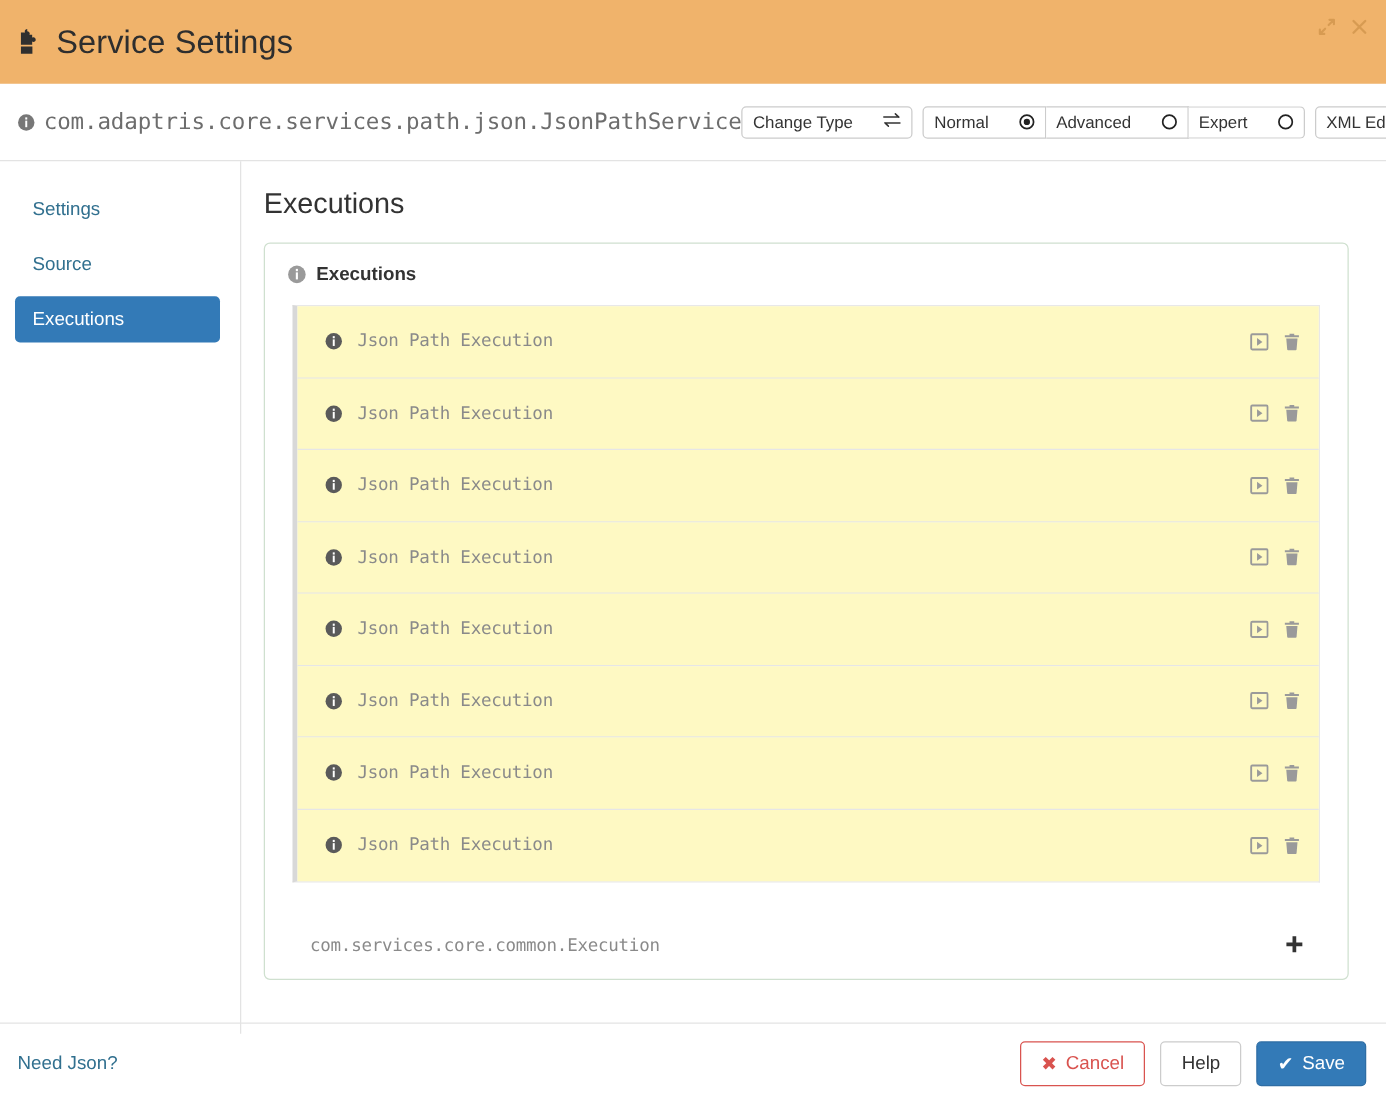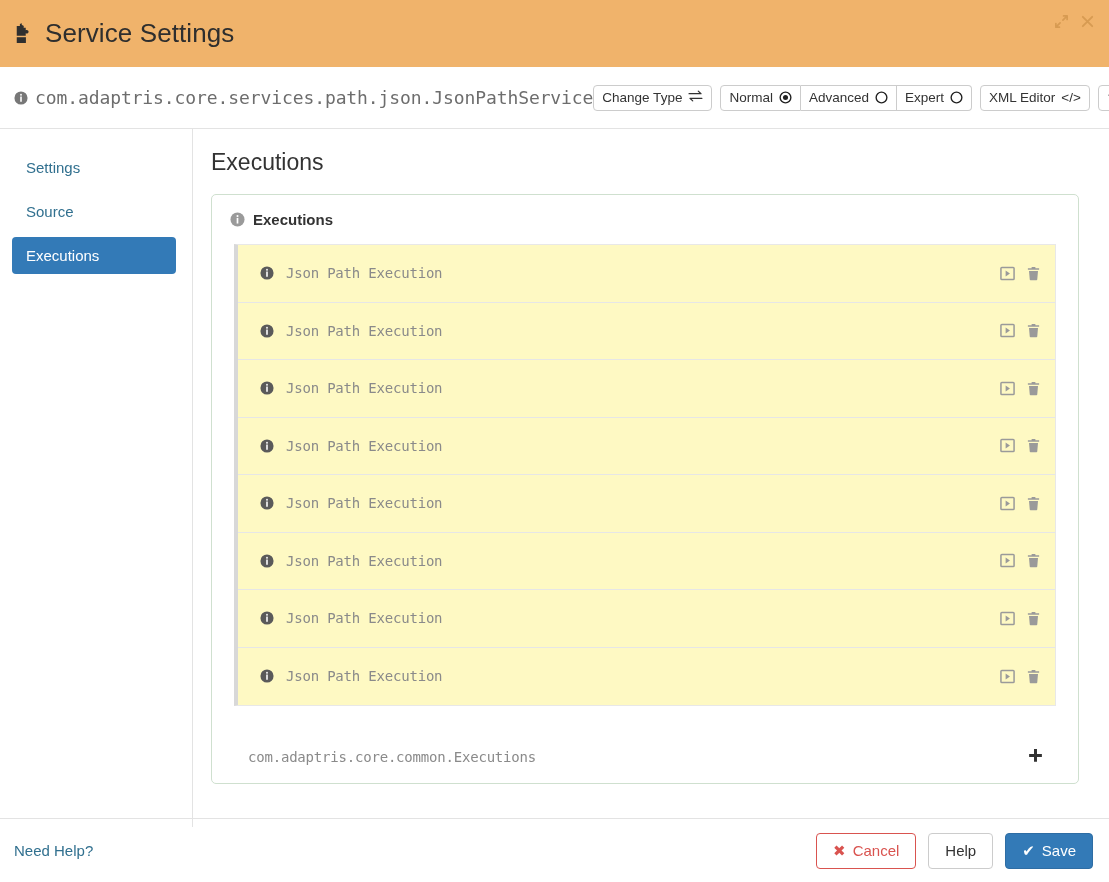--- a/index.html
+++ b/index.html
@@ -77,21 +77,21 @@
   .tbtn {
     background: #ffffff;
     border: 1px solid #cccccc;
     color: #333333;
     font-size: 13.5px;
     font-family: "Liberation Sans", sans-serif;
     height: 26px;
     padding: 0 8px;
     display: inline-flex;
     align-items: center;
-    gap: 6px;
+    gap: 24px;
     border-radius: 4px;
     cursor: pointer;
     white-space: nowrap;
   }
   .btn-group .tbtn { border-radius: 0; border-left-width: 0; }
   .btn-group .tbtn:first-child { border-radius: 4px 0 0 4px; border-left-width: 1px; }
   .btn-group .tbtn:last-child { border-radius: 0 4px 4px 0; }
   .tbtn.help { padding: 0 9px; font-weight: bold; }
   .radio-dot { display: inline-flex; align-items: center; }
 
@@ -555,33 +555,33 @@
                   <path d="M6 1h4v1.3h4V4H2V2.3h4z"></path>
                   <path d="M3.2 5.2h9.6l-.8 9.2a.8.8 0 0 1-.8.7H4.8a.8.8 0 0 1-.8-.7z"></path>
                 </svg>
             </span>
           </div>
         </div>
 
       </div>
 
       <div class="add-row">
-        <span class="cls">com.adaptris.core.common.Executions</span>
+        <span class="cls">com.services.core.common.Execution</span>
         <span class="plus">
           <svg width="17" height="17" viewBox="0 0 16 16" fill="#333">
               <path d="M6.6 1h2.8v4.6H14v2.8H9.4V13H6.6V8.4H2V5.6h4.6z"></path>
             </svg>
         </span>
       </div>
     </div>
   </div>
 </div>
 
 <div class="footer">
-  <a class="need-help">Need Help?</a>
+  <a class="need-help">Need Json?</a>
   <div class="footer-actions">
     <button class="fbtn cancel">
       <span>✖</span>
       <span>Cancel</span>
     </button>
     <button class="fbtn">Help</button>
     <button class="fbtn save">
       <span>✔</span>
       <span>Save</span>
     </button>

